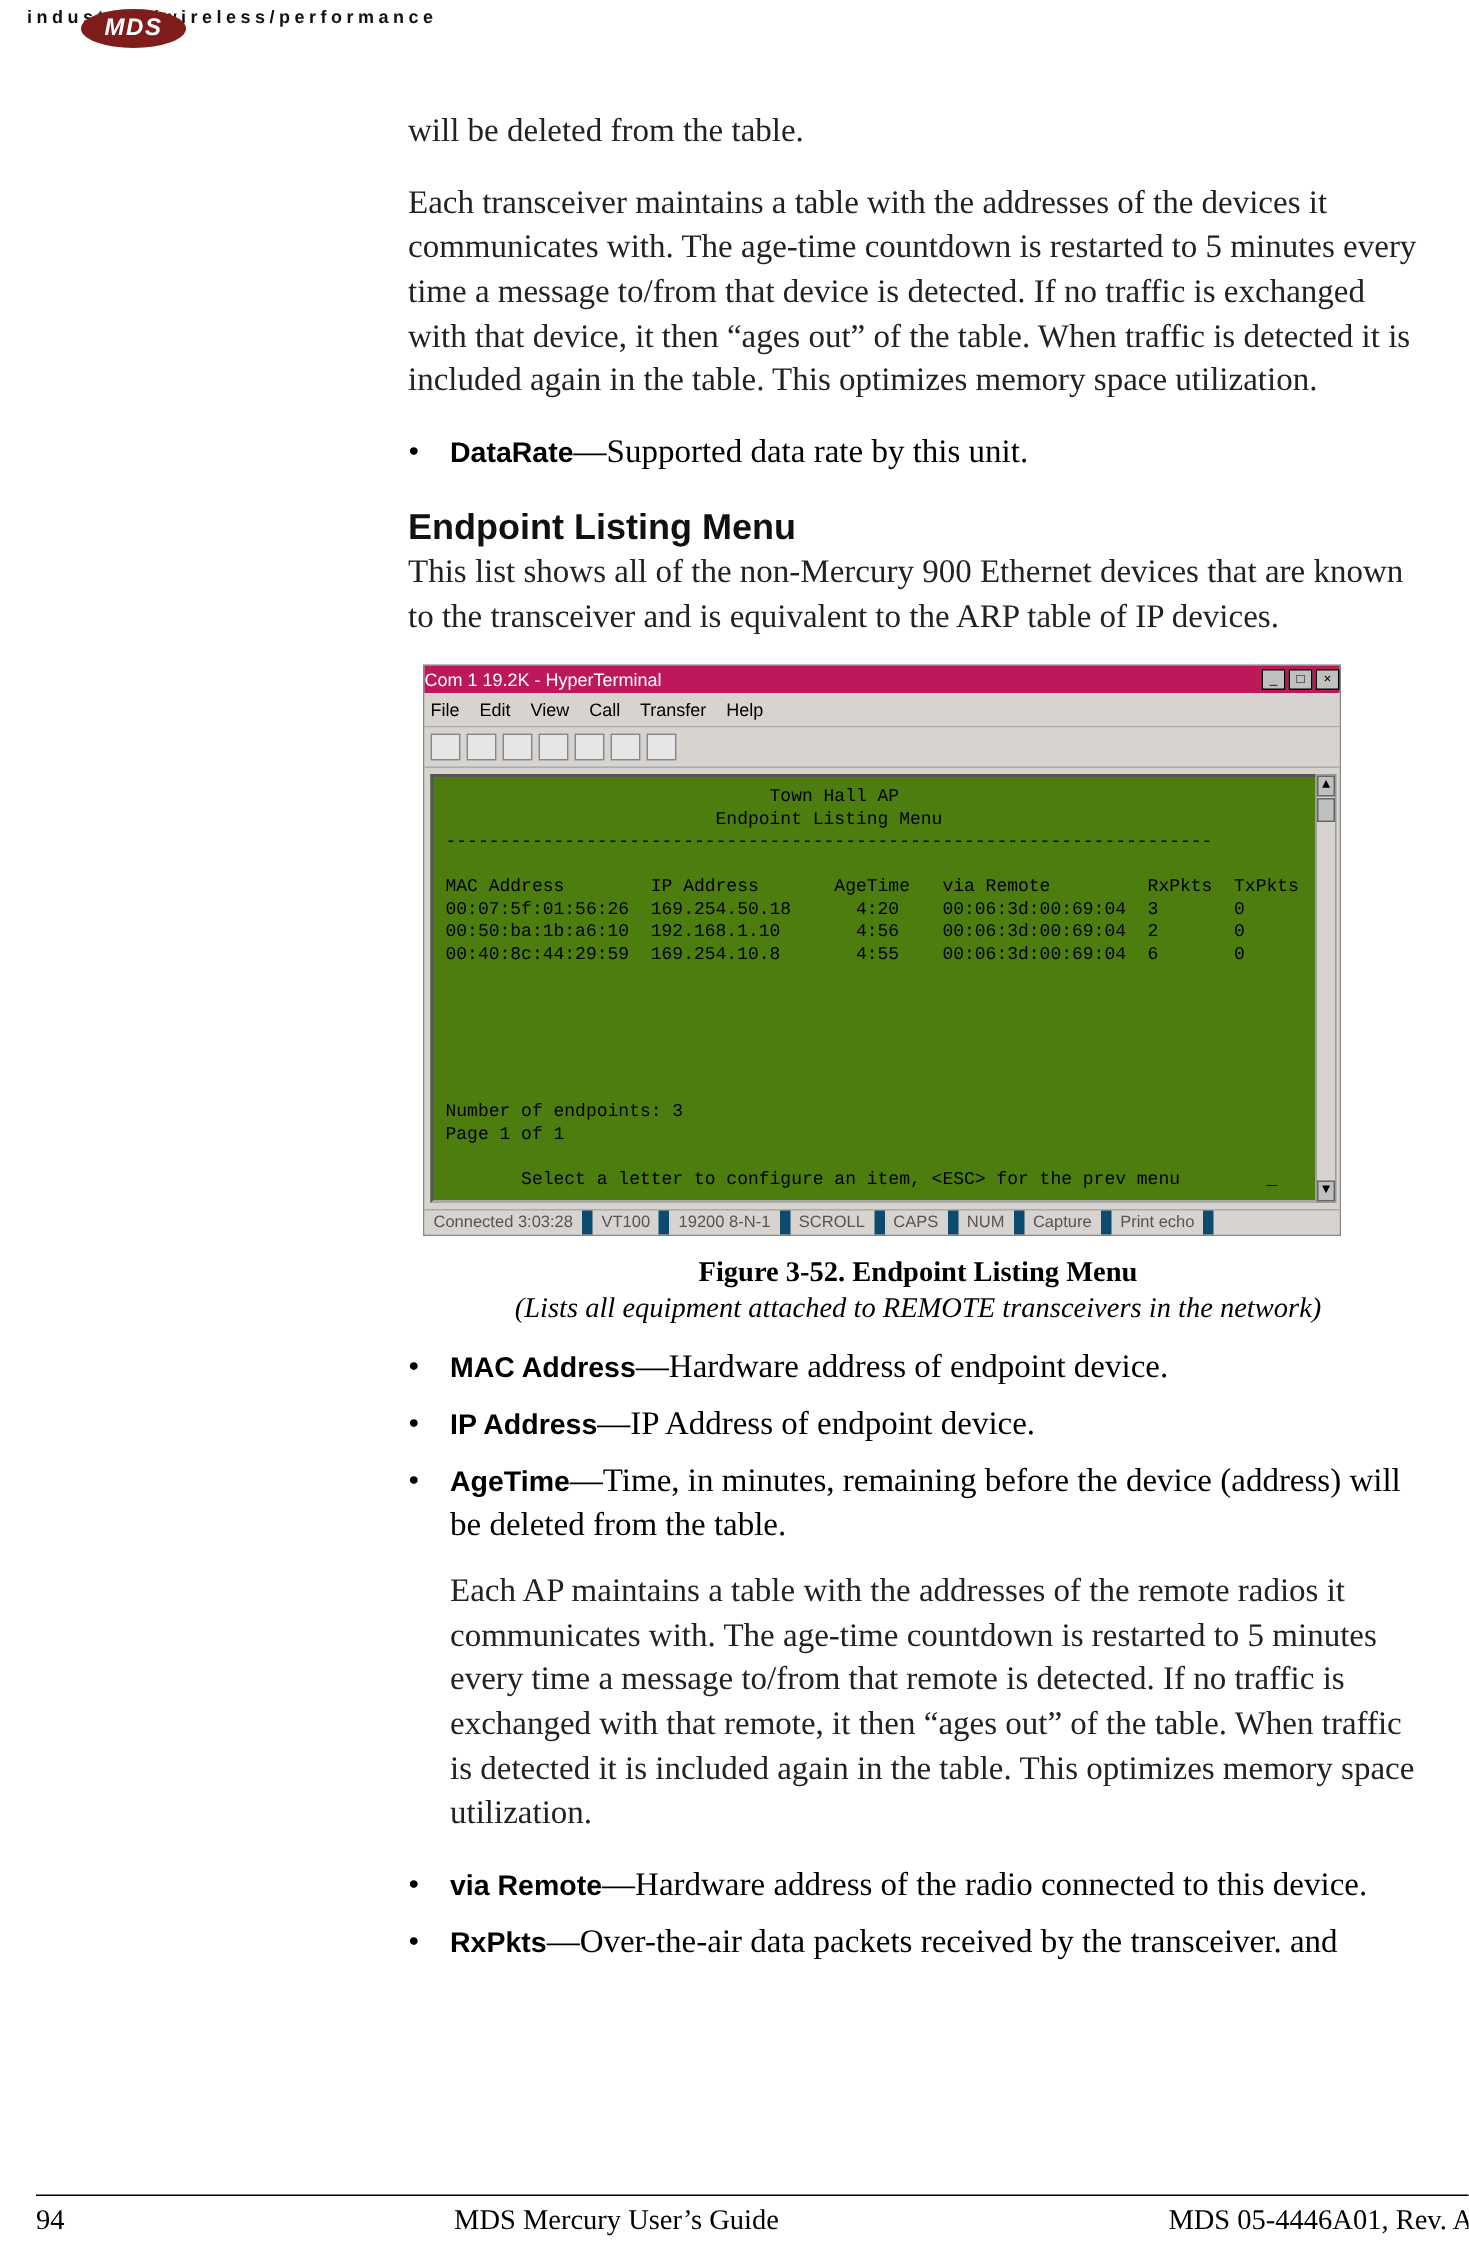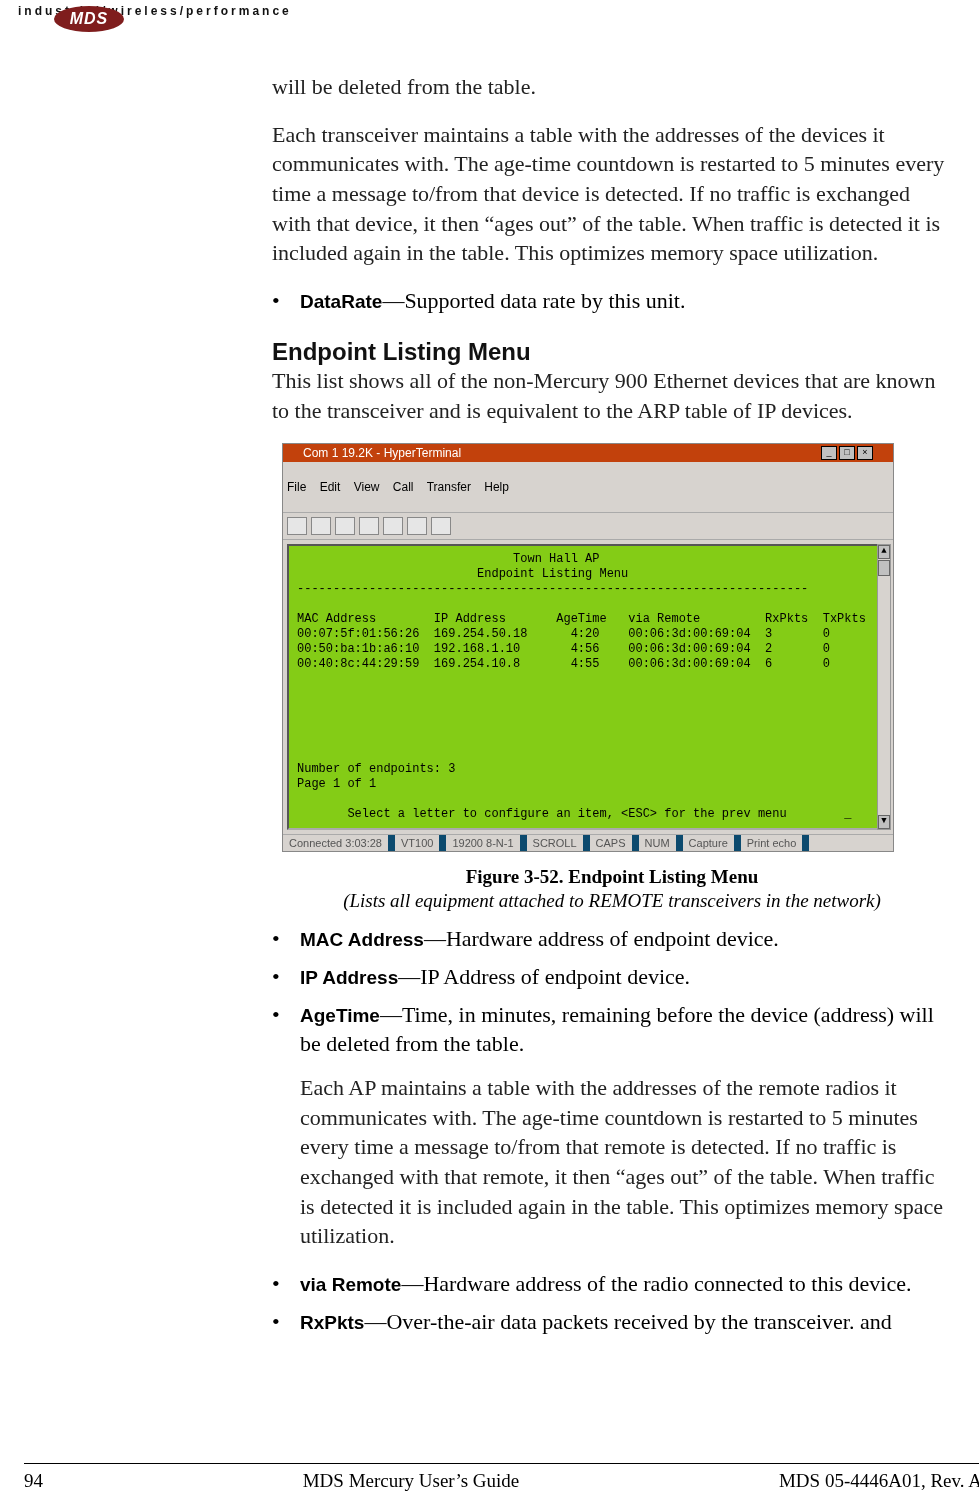--- a/index.html
+++ b/index.html
@@ -12,29 +12,29 @@
   .bullet{display:flex;font-size:22px;line-height:1.35;margin:0 0 8px 0;}
   .bullet .dot{width:28px;flex:0 0 28px;}
   .bullet .txt{flex:1;}
   .term{font-family:Arial,Helvetica,sans-serif;font-weight:bold;font-size:19px;}
   .h2{font-family:Arial,Helvetica,sans-serif;font-weight:bold;font-size:24px;margin:22px 0 0 0;color:#111;}
   .sub{font-style:italic;font-size:20px;margin:2px 0 14px 0;color:#222;}
   .figcap{font-family:Liberation Serif, serif;font-weight:bold;font-size:19px;text-align:center;margin:14px 0 2px 0;}
   .figsub{font-style:italic;font-size:19px;text-align:center;margin:0 0 12px 0;font-family:Liberation Serif, serif;}
   
   .shot{margin:12px 0 0 10px;width:610px;border:1px solid #888;background:#d7d3cf;font-family:"Courier New",monospace;font-size:12px;color:#000;}
-  .titlebar{background:#c2410c;color:#fff;font-family:Tahoma,Arial,sans-serif;font-size:12px;padding:2px 20px;display:flex;justify-content:space-between;}
+  .titlebar{background:#be185d;color:#fff;font-family:Tahoma,Arial,sans-serif;font-size:12px;padding:2px 0;display:flex;justify-content:space-between;}
   .titlebar .btns{display:flex;gap:2px;}
   .titlebar .b{width:14px;height:12px;background:#c0c0c0;border:1px solid #000;font-size:9px;line-height:10px;text-align:center;color:#000;}
-  .menubar{background:#d7d3cf;font-family:Tahoma,Arial,sans-serif;font-size:12px;padding:18px 4px;border-bottom:1px solid #aaa;}
+  .menubar{background:#d7d3cf;font-family:Tahoma,Arial,sans-serif;font-size:12px;padding:4px 4px;border-bottom:1px solid #aaa;}
   .menubar span{margin-right:10px;}
   .toolbar{background:#d7d3cf;padding:4px 4px;border-bottom:1px solid #aaa;display:flex;gap:4px;}
   .toolbar .tb{width:18px;height:16px;background:#e6e6e6;border:1px solid #888;}
   .termwrap{position:relative;background:#d7d3cf;padding:4px 14px 4px 4px;}
-  .term-area{background:#84cc16;border:2px inset #aaa;padding:6px 8px;min-height:270px;white-space:pre;overflow:hidden;font-size:12px;line-height:1.25;}
+  .term-area{background:#4d7c0f;border:2px inset #aaa;padding:6px 8px;min-height:270px;white-space:pre;overflow:hidden;font-size:12px;line-height:1.25;}
   .scrollbar{position:absolute;right:2px;top:4px;bottom:4px;width:12px;background:#d7d3cf;border:1px solid #999;}
   .scrollbar .arrow{height:12px;background:#c0c0c0;border:1px solid #666;font-size:9px;text-align:center;line-height:10px;}
   .scrollbar .thumb{height:14px;background:#c0c0c0;border:1px solid #666;margin-top:1px;}
   .statusbar{background:#d7d3cf;border-top:1px solid #aaa;font-family:Tahoma,Arial,sans-serif;font-size:11px;display:flex;}
   .statusbar .cell{padding:2px 6px;border-right:7px solid #0c4a6e;color:#555;}
   .footer{position:absolute;left:0;right:0;bottom:12px;border-top:1px solid #000;padding-top:6px;font-size:19px;display:flex;justify-content:space-between;width:958px;margin-left:24px;}
 </style>
 </head>
 <body>
 

